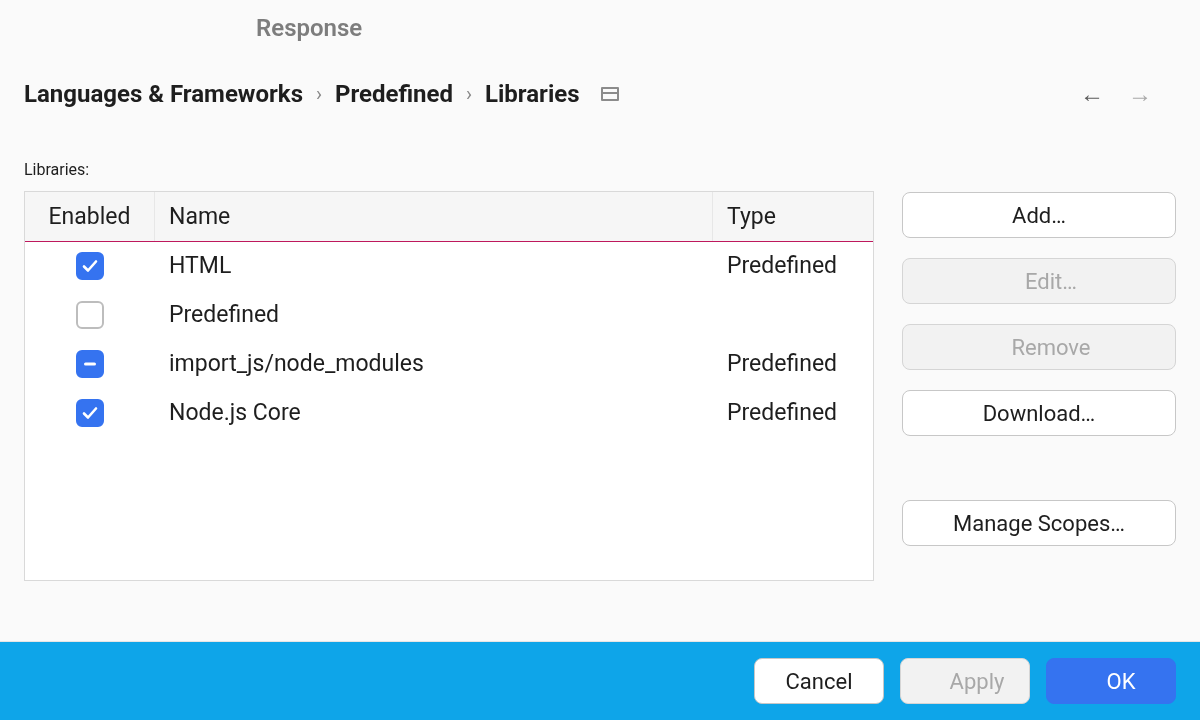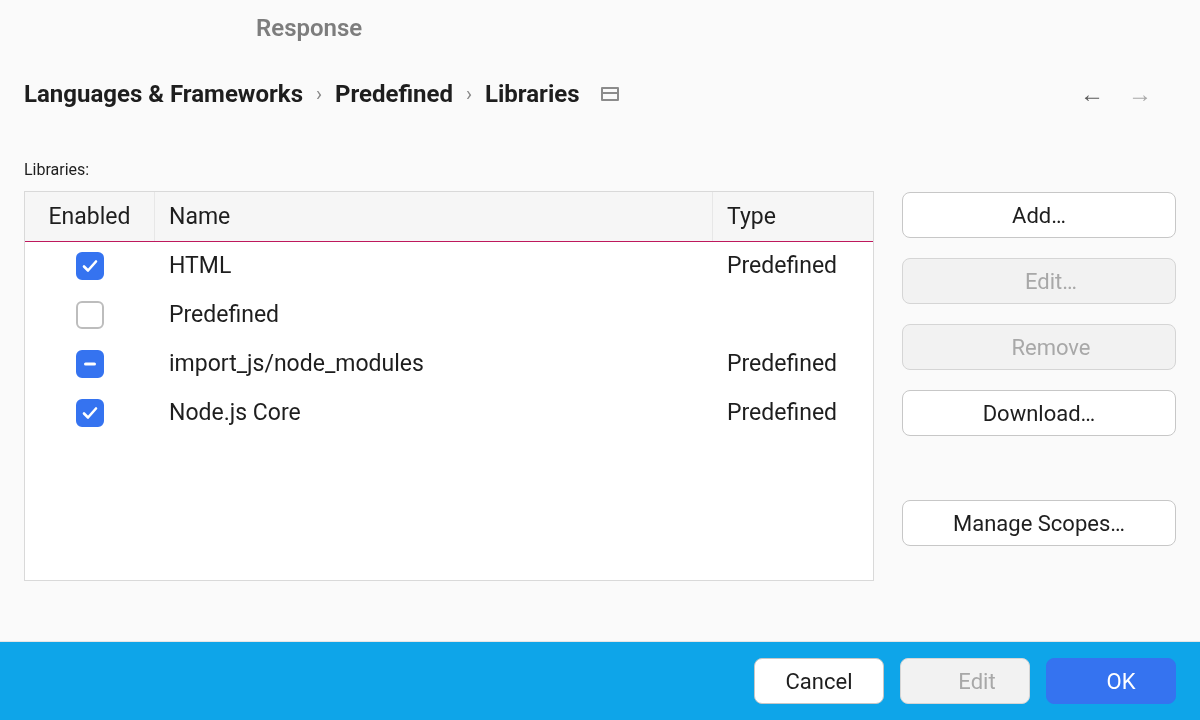--- a/index.html
+++ b/index.html
@@ -253,15 +253,15 @@
     <button class="btn" disabled="">Edit…</button>
     <button class="btn" disabled="">Remove</button>
     <button class="btn">Download…</button>
     <div class="spacer"></div>
     <button class="btn">Manage Scopes…</button>
   </div>
 </div>
 
 <div class="footer">
   <button class="btn">Cancel</button>
-  <button class="btn" disabled="">Edit</button>
+  <button class="btn" disabled="">Apply</button>
   <button class="btn primary">OK</button>
 </div>
 
 </body></html>

